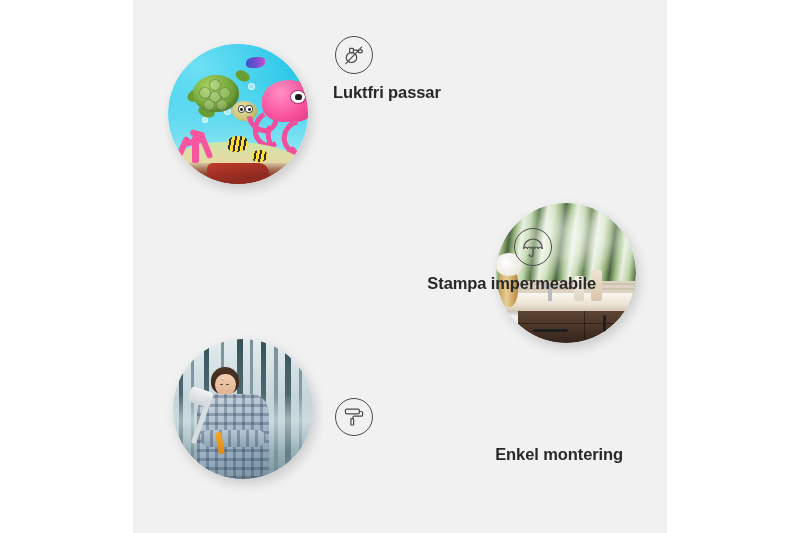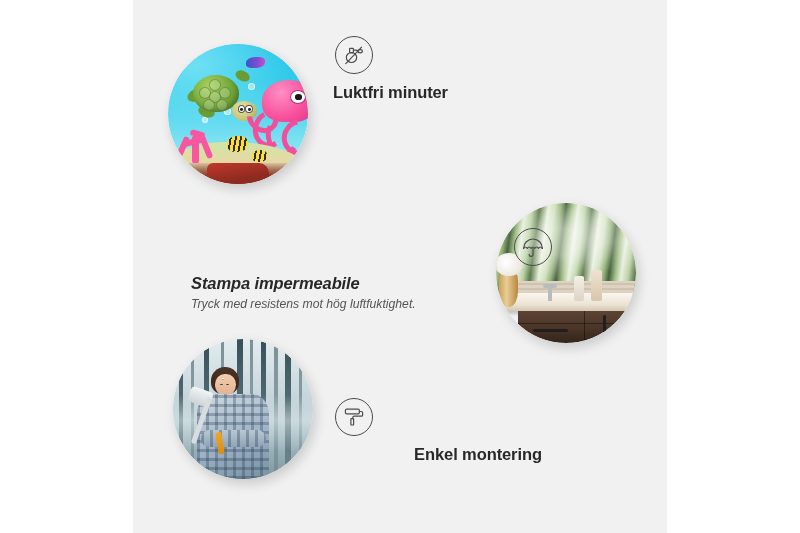--- a/index.html
+++ b/index.html
@@ -288,25 +288,25 @@
     font-size: 12.2px;
     line-height: 1.42;
     color: #545454;
     margin: 0;
   }
 
   
   #feature-odourless { left: 200px; top: 36px; width: 290px; text-align:left; }
   #feature-odourless .f-icon { margin-left: 2px; }
   
-  #feature-waterproof { left: 58px; top: 228px; width: 405px; text-align:left;font-style:italic; }
+  #feature-waterproof { left: 58px; top: 228px; width: 405px; text-align:right; }
   #feature-waterproof .f-icon { margin-left:auto; margin-right: 44px; }
   #feature-waterproof .f-title { margin-top: 8px; }
   
-  #feature-assembly { left: 200px; top: 398px; width: 290px; text-align:center; }
+  #feature-assembly { left: 200px; top: 398px; width: 290px; text-align:right; }
   #feature-assembly .f-icon { margin-left: 2px; }
 
   .icon-svg { display:block; }
 </style>
 </head>
 <body>
 
 <div id="stage">
   <div id="canvas">
 
@@ -420,33 +420,32 @@
     <div class="feature" id="feature-odourless">
       <div class="f-icon">
         <svg class="icon-svg" width="24" height="24" viewBox="0 0 24 24" fill="none" stroke="#4c4c4c" stroke-width="1.2" stroke-linecap="round" stroke-linejoin="round">
           <ellipse cx="9.5" cy="14.5" rx="5.2" ry="5"></ellipse>
           <rect x="7.6" y="5.4" width="3.8" height="4.4" rx="0.6"></rect>
           <path d="M12 7.2h2.2a2 2 0 0 1 2 2v0"></path>
           <ellipse cx="18.2" cy="8.2" rx="2.1" ry="1.6"></ellipse>
           <path d="M3.8 20.6 L19.6 4.2"></path>
         </svg>
       </div>
-      <div class="f-title">Luktfri minuter</div>
+      <div class="f-title">Luktfri passar</div>
     </div>
 
     <div class="feature" id="feature-waterproof">
       <div class="f-icon">
         <svg class="icon-svg" width="24" height="24" viewBox="0 0 24 24" fill="none" stroke="#4c4c4c" stroke-width="1.2" stroke-linecap="round" stroke-linejoin="round">
           <path d="M2.6 13.4a9.4 9.4 0 0 1 18.8 0"></path>
           <path d="M2.6 13.4c1.2-1.9 2.5-1.9 3.7 0 1.2-1.9 2.5-1.9 3.7 0 1.2-1.9 2.5-1.9 3.7 0 1.2-1.9 2.5-1.9 3.7 0 1.2-1.9 2.5-1.9 3.7 0"></path>
           <path d="M12 13.4v6.1a1.9 1.9 0 0 1-3.8 0"></path>
         </svg>
       </div>
       <div class="f-title">Stampa impermeabile</div>
-      <p class="f-desc">Tryck med resistens mot hög luftfuktighet.</p>
     </div>
 
     <div class="feature" id="feature-assembly">
       <div class="f-icon">
         <svg class="icon-svg" width="24" height="24" viewBox="0 0 24 24" fill="none" stroke="#4c4c4c" stroke-width="1.2" stroke-linecap="round" stroke-linejoin="round">
           <rect x="3.4" y="4.2" width="14" height="4.6" rx="1.4"></rect>
           <path d="M17.4 6.5h1.9a1.3 1.3 0 0 1 1.3 1.3v2.1a1.3 1.3 0 0 1-1.3 1.3h-7.2a1.3 1.3 0 0 0-1.3 1.3v1.1"></path>
           <rect x="8.9" y="13.6" width="2.7" height="6.4" rx="0.6"></rect>
         </svg>
       </div>

